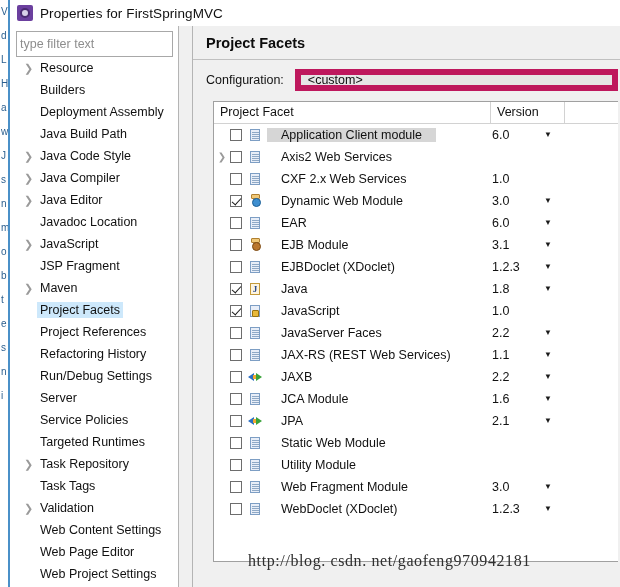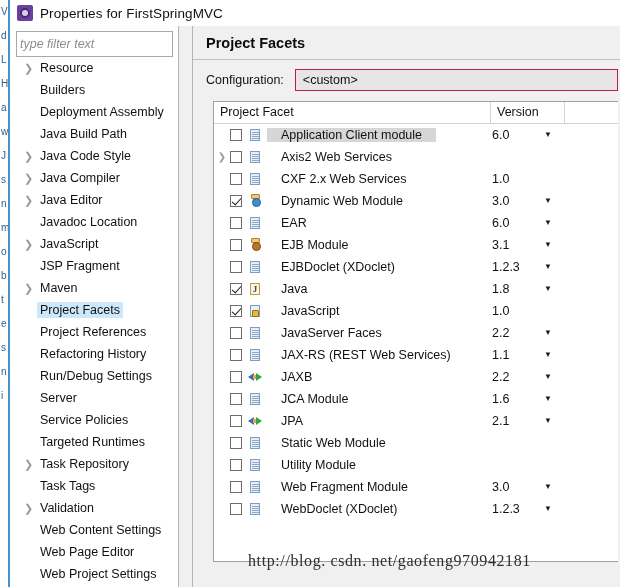--- a/index.html
+++ b/index.html
@@ -82,21 +82,20 @@
     left: 6px; top: 5px;
     width: 157px; height: 21px;
     border: 1px solid #a8a8a8;
     background: #ffffff;
     box-sizing: border-box;
     font-family: "Liberation Sans", sans-serif;
     font-size: 12.5px;
     color: #111;
     padding: 12px 3px;
     outline: none;
-    font-style: italic;
   }
   #filter-box::placeholder { color: #8d8d8d; }
 
   #tree {
     position: absolute;
     left: 0; top: 31px;
     width: 168px;
     height: 530px;
     overflow: hidden;
   }
@@ -177,21 +176,21 @@
   #config-row .config-label {
     font-size: 12.5px;
     color: #111;
     margin-right: 11px;
   }
   #config-combo {
     flex: 1;
     margin-right: 2px;
     height: 22px;
     background: #e6e6e6;
-    border: 1px solid #be185d;
+    border: 6px solid #be185d;
     box-sizing: border-box;
     display: flex;
     align-items: center;
     padding-left: 7px;
     font-size: 12.5px;
     color: #0f0f0f;
     overflow: hidden;
   }
 
   

